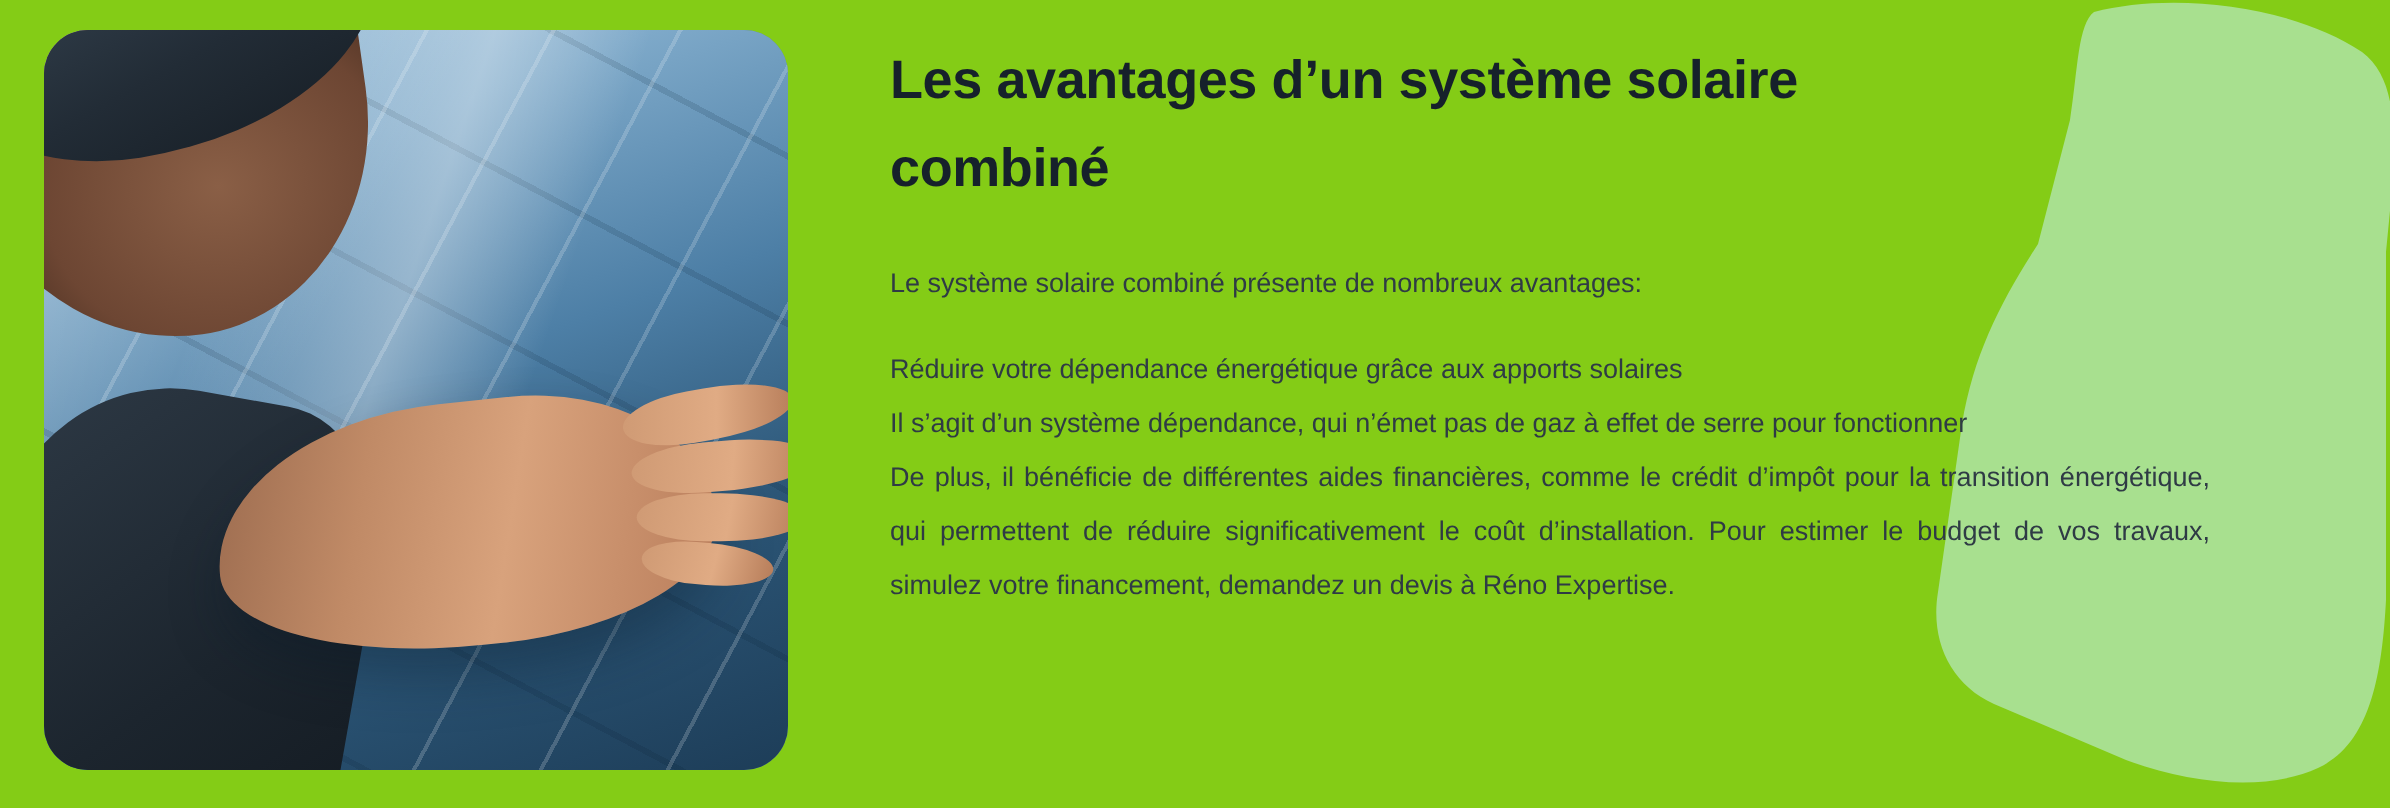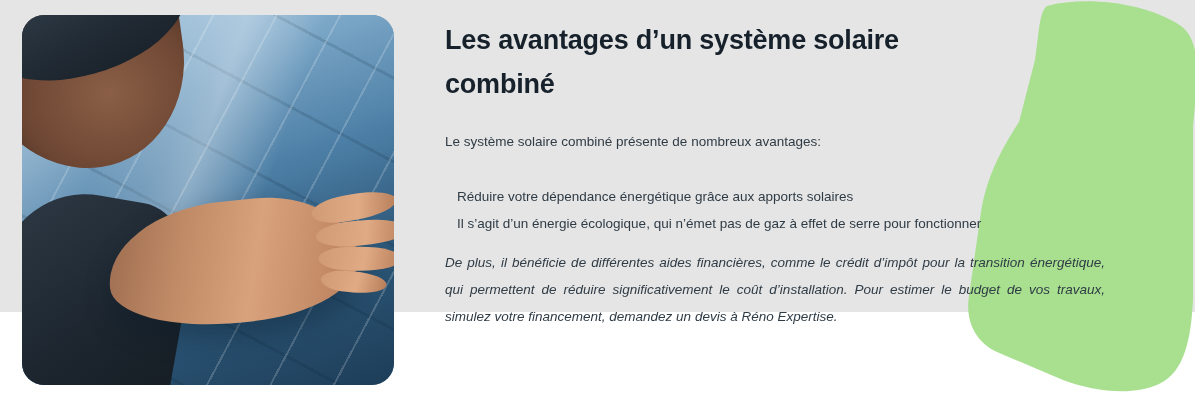--- a/index.html
+++ b/index.html
@@ -6,22 +6,22 @@
   html, body {
     width: 1195px;
     height: 404px;
     background: #ffffff;
     font-family: "Liberation Sans", sans-serif;
     overflow: hidden;
   }
   .page {
     position: relative;
     width: 1195px;
-    height: 312px;
-    background: #e5e5e5;
+    height: 404px;
+    background: #84cc16;
   }
 
   
   .blob {
     position: absolute;
     top: 0;
     right: 0;
     width: 260px;
     height: 404px;
     z-index: 0;
@@ -148,29 +148,29 @@
   p.body {
     font-size: 13.5px;
     line-height: 27px;
     color: #2f3b45;
     text-align: justify;
     margin: 0;
   }
   .gap { height: 16px; }
   ul.benefits {
     list-style: none;
-    margin: 12px;
+    margin: 0;
   }
   ul.benefits li {
     font-size: 13.5px;
     line-height: 27px;
     color: #2f3b45;
     text-align: justify;
   }
-  .para-2 { margin-top: 20px; font-style: italic; }
+  .para-2 { margin-top: 20px; }
 </style>
 </head>
 <body>
 
 <div class="page">
 
   <svg class="blob" viewBox="0 0 260 404" preserveAspectRatio="none">
     <path d="M112 6 C150 -4 210 2 246 26 C268 42 262 84 258 126 L258 300 C256 338 250 372 224 384 C198 396 160 392 128 380 L62 352 C40 342 30 320 34 296 L46 212 C52 176 66 150 84 122 L100 60 C104 34 104 12 112 6 Z" fill="#a8e08f"></path>
   </svg>
 
@@ -191,19 +191,19 @@
 
   <div class="content">
     <h1 class="title">Les avantages d’un système solaire combiné</h1>
 
     <p class="body">Le système solaire combiné présente de nombreux avantages:</p>
 
     <div class="gap"></div>
 
     <ul class="benefits">
       <li>Réduire votre dépendance énergétique grâce aux apports solaires</li>
-      <li>Il s’agit d’un énergie écologique, qui n’émet pas de gaz à effet de serre pour fonctionner</li>
+      <li>Il s’agit d’un système dépendance, qui n’émet pas de gaz à effet de serre pour fonctionner</li>
     </ul>
 
     <p class="body para-2">De plus, il bénéficie de différentes aides financières, comme le crédit d’impôt pour la transition énergétique, qui permettent de réduire significativement le coût d’installation. Pour estimer le budget de vos travaux, simulez votre financement, demandez un devis à Réno Expertise.</p>
   </div>
 
 </div>
 
 </body></html>

